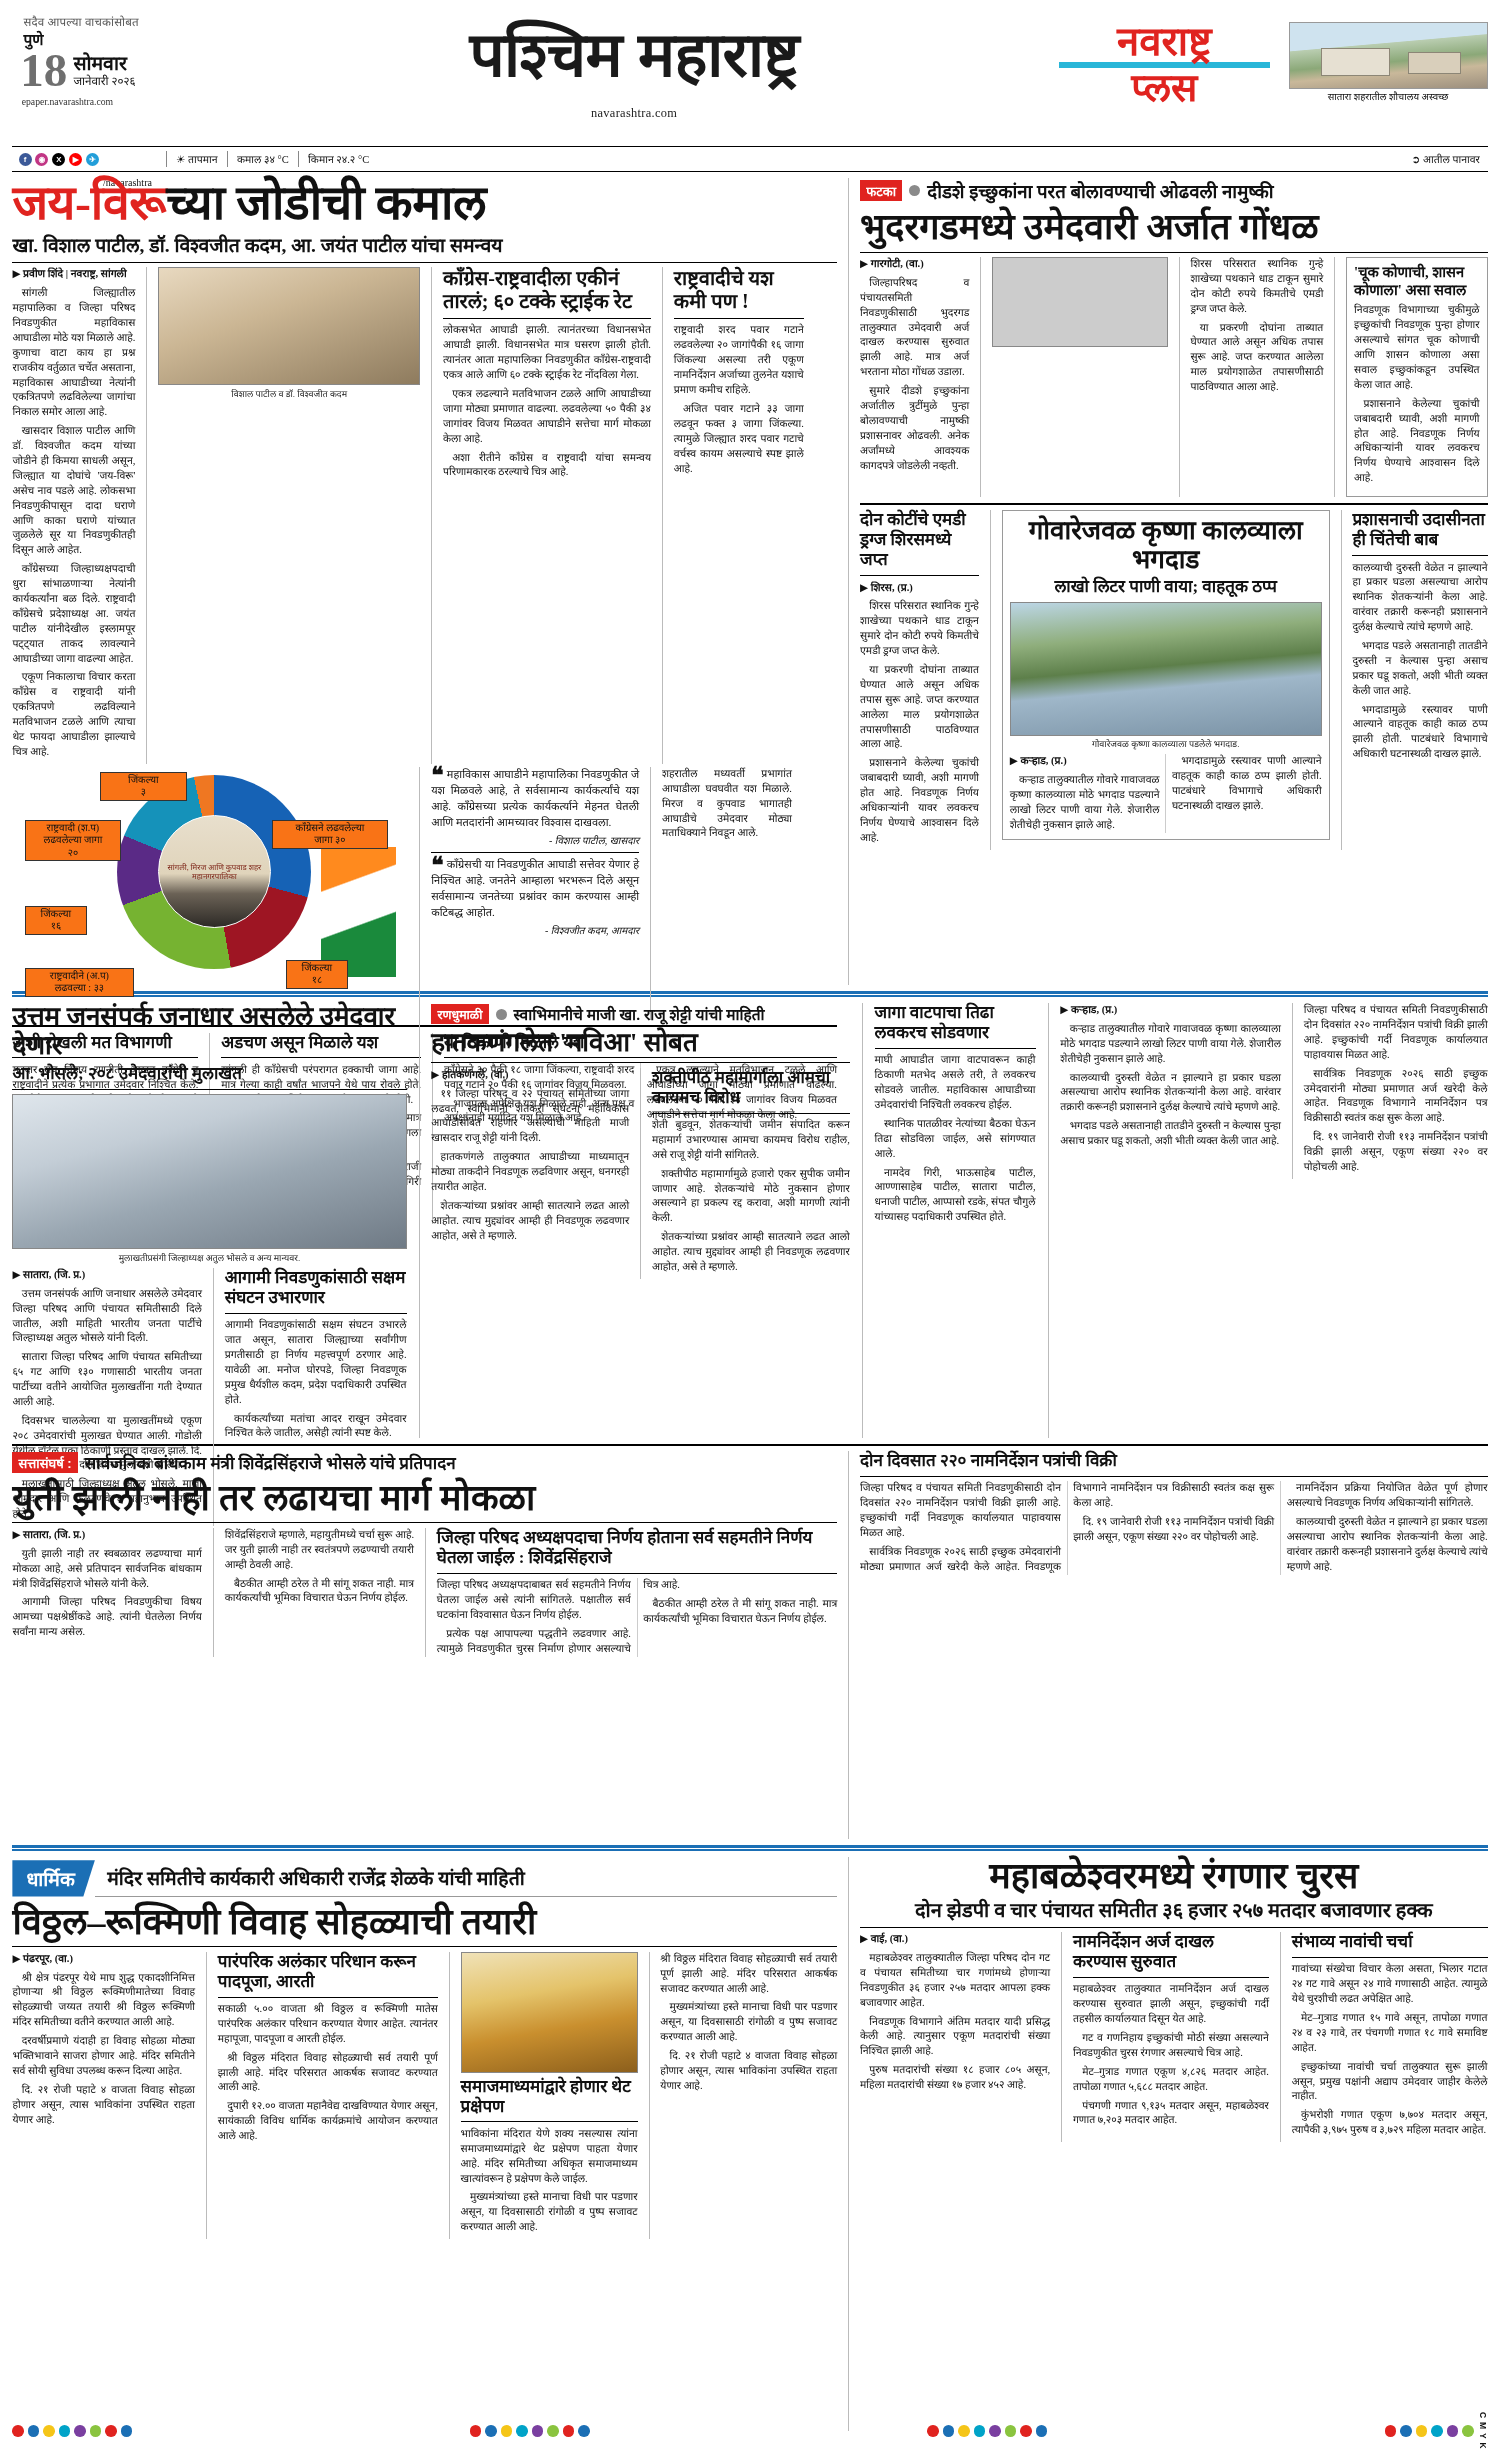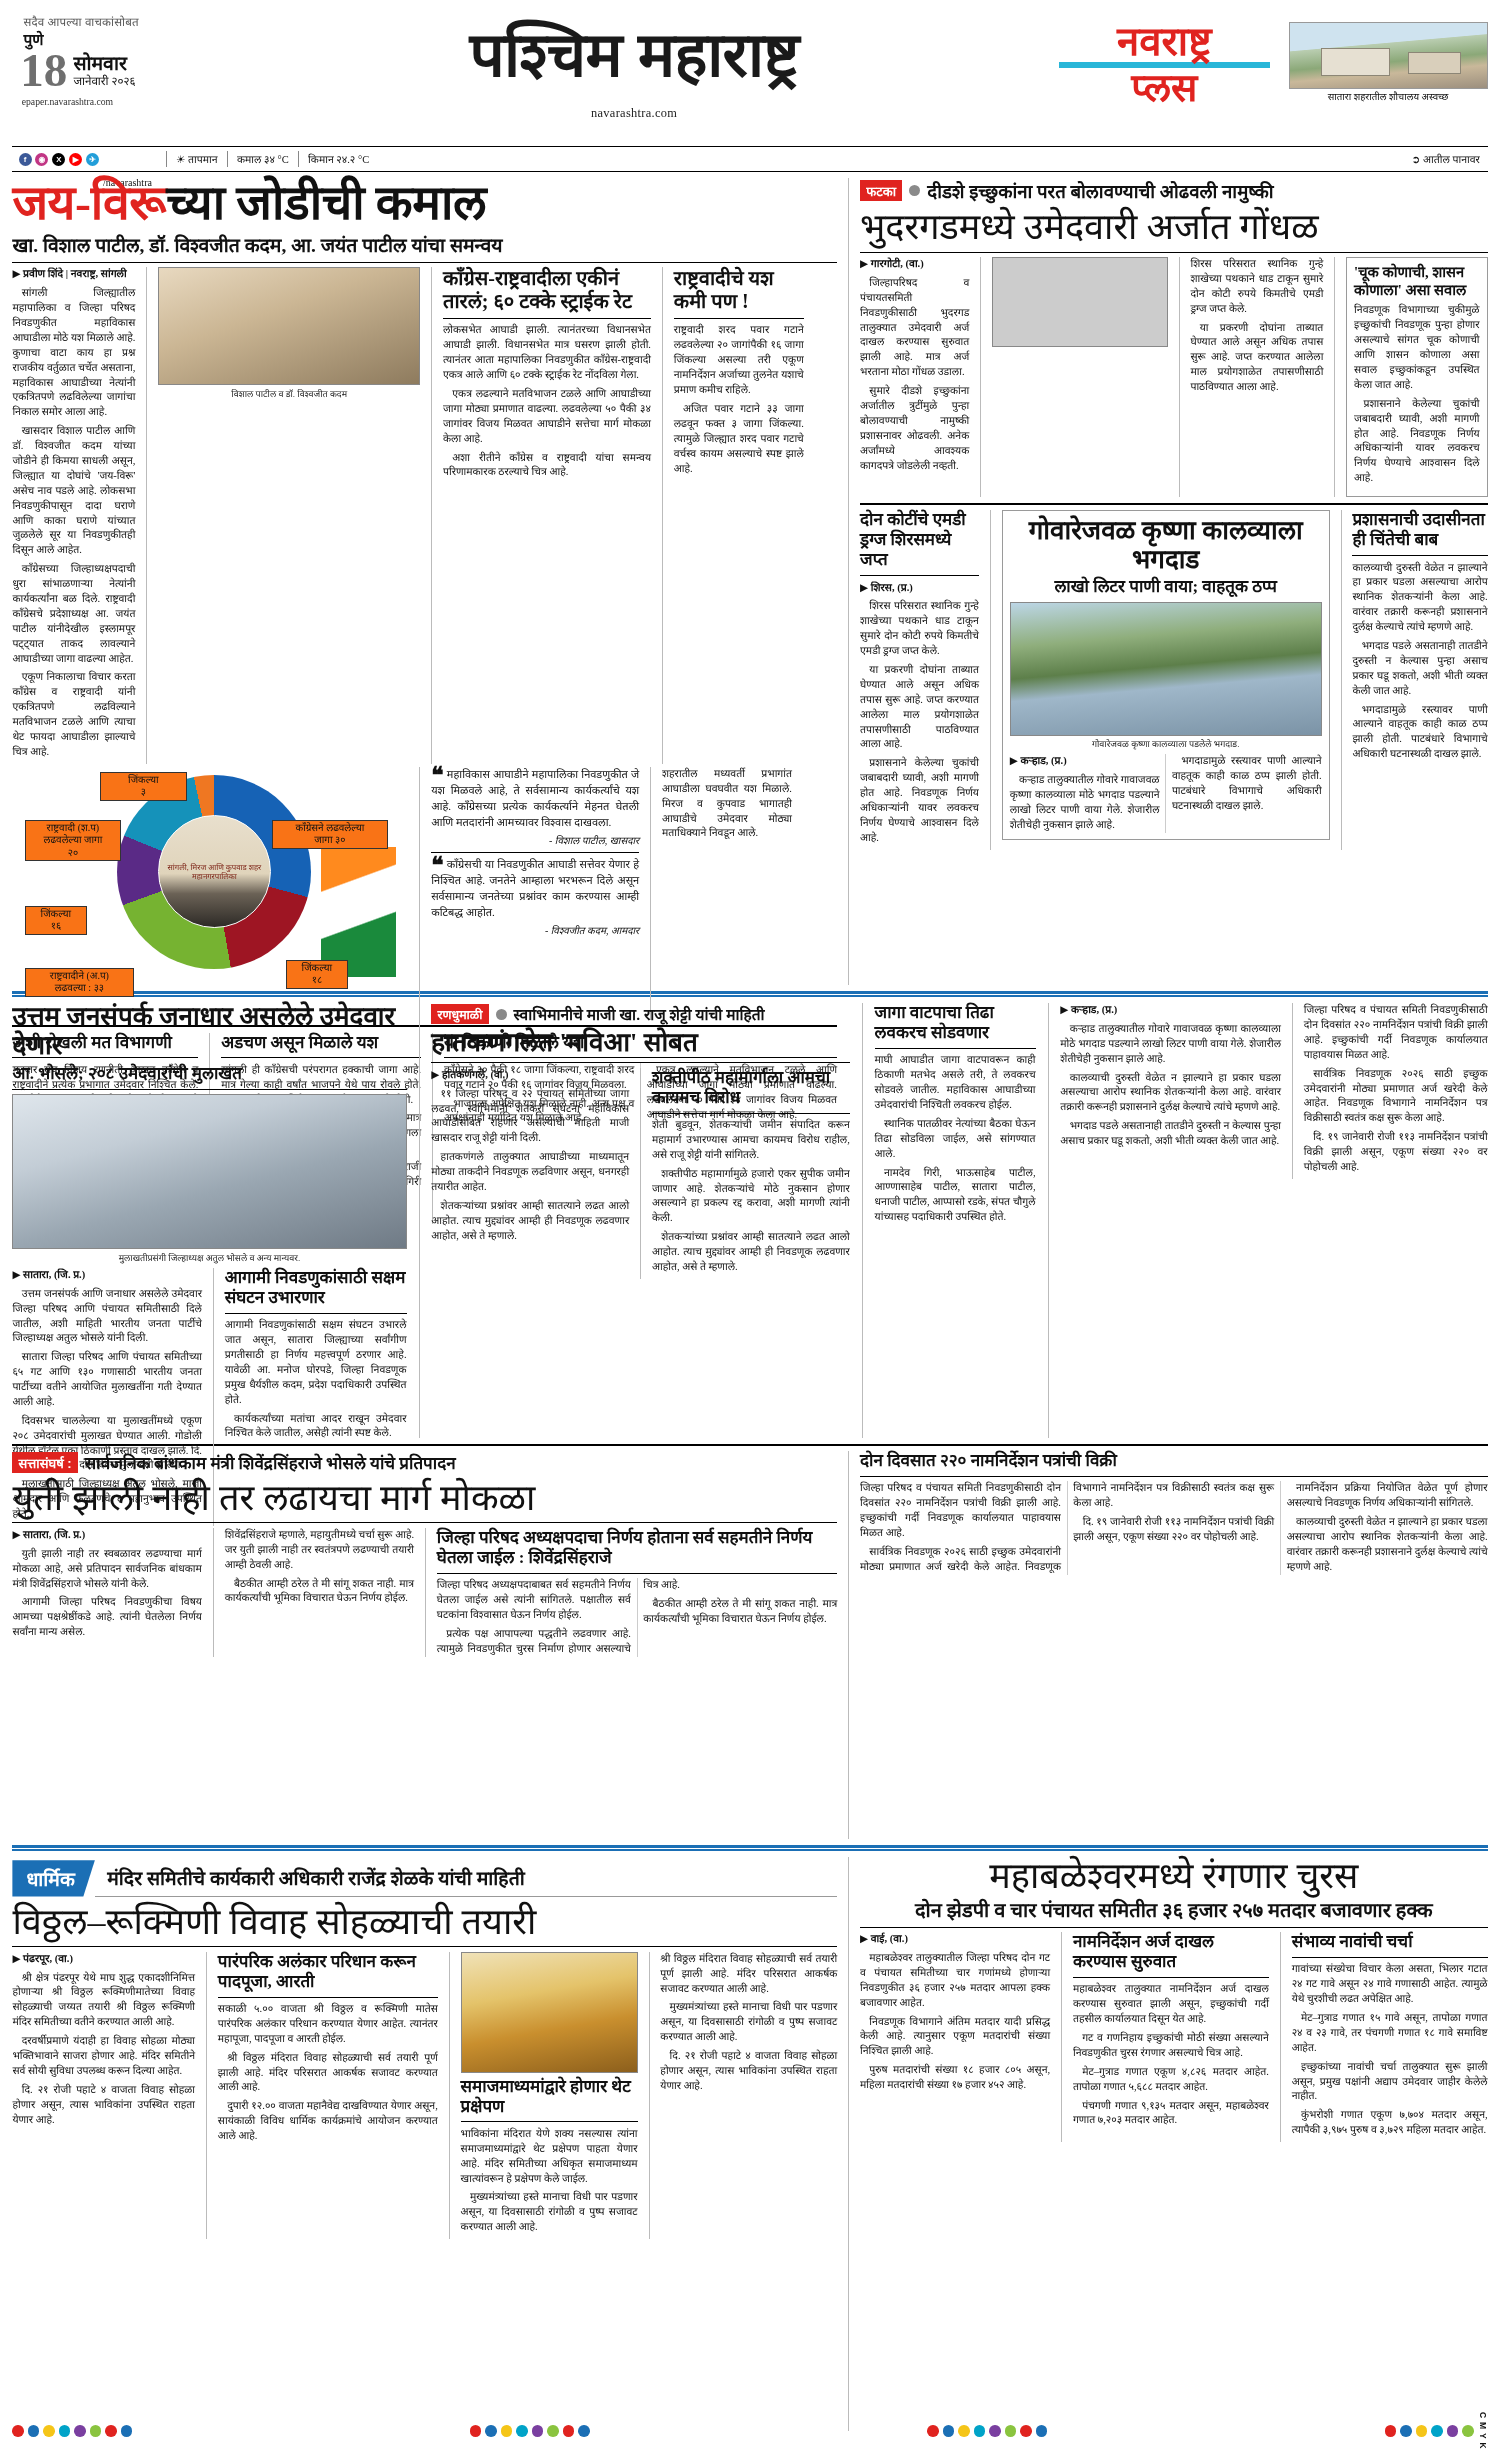--- a/index.html
+++ b/index.html
@@ -67,21 +67,21 @@
   .hr-thin { height:0.8px; background:#000; margin:4.7px 0; }
   .hr-thick { height:2.3px; background:#000; margin:5.4px 0; }
 
   .kicker-red { background:#e0231f; color:#fff; font-weight:bold; font-size:13px;
     padding:1.6px 6.2px; display:inline-block; font-family:"Liberation Sans",sans-serif;text-align:right; }
   .kicker-line { font-size:18.6px; font-weight:bold; display:flex; align-items:center; gap:7px; }
   .bullet-grey { width:11px; height:11px; background:#8a8a8a; border-radius:50%; display:inline-block; }
 
   .h-giant { font-size:48px; font-weight:bold; line-height:1.06; letter-spacing:-0.4px; }
   .h-giant .red { color:#e0231f; }
-  .h-big { font-size:36px; font-weight:normal; line-height:1.08; }
+  .h-big { font-size:36px; font-weight:bold; line-height:1.08; }
   .h-mid { font-size:26px; font-weight:bold; line-height:1.1; }
   .h-sub { font-size:20px; font-weight:bold; line-height:1.15; }
   .h-small { font-size:17px; font-weight:bold; line-height:1.18; }
   .deck { font-size:19.4px; font-weight:bold; line-height:1.2; }
 
   .body-txt { font-size:10.5px; line-height:1.42; text-align:justify; }
   .body-txt p { margin:0 0 3.9px; text-indent:9.3px; }
   .body-txt p.first { text-indent:0; }
   .dateline { font-weight:bold; }
 

